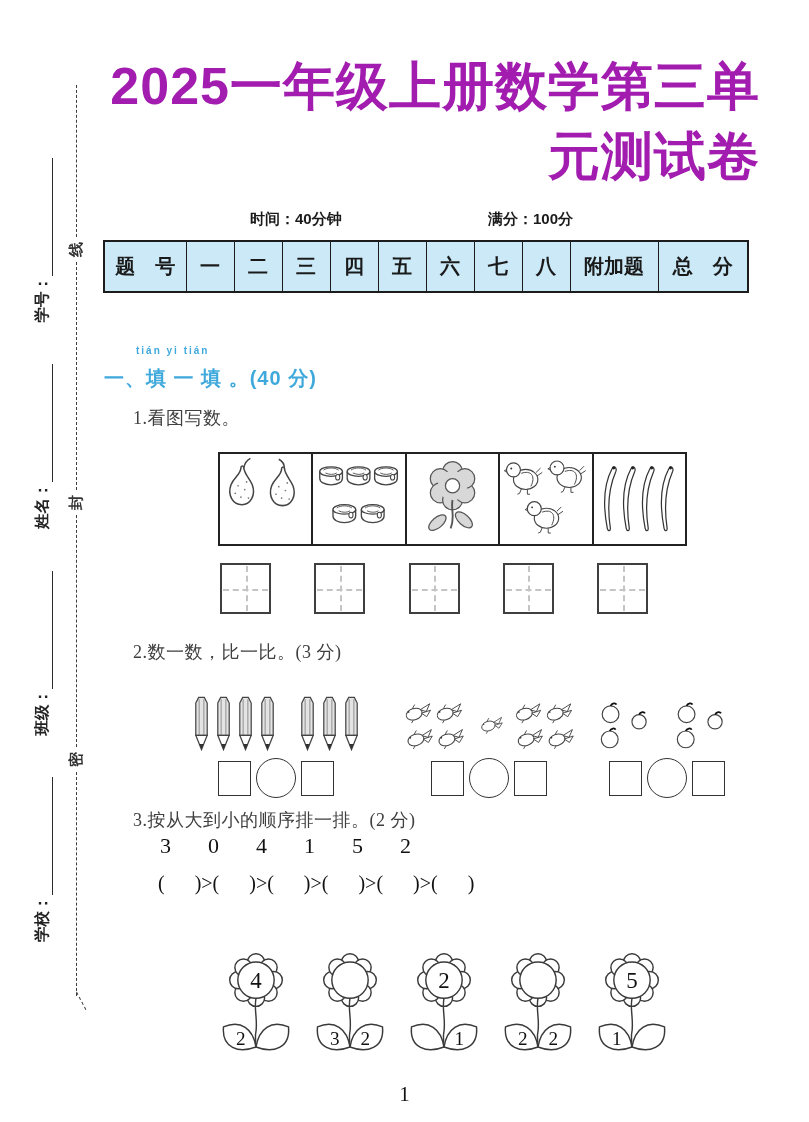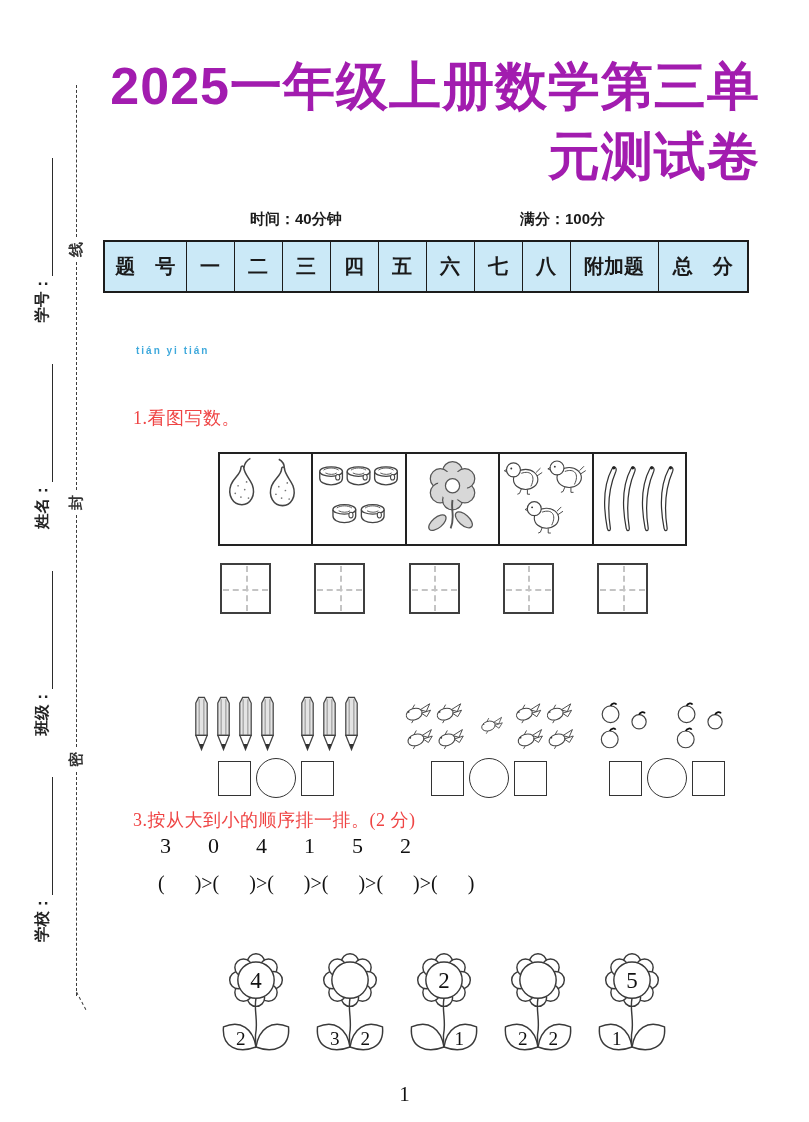--- a/index.html
+++ b/index.html
@@ -20,39 +20,39 @@
     transform-origin:right center;margin-right:-4px;}
   .s1{width:224px;} .s2{width:232px;} .s3{width:228px;} .s4{width:152px;}
   .schar{padding:0 5px;}
 
   
   .title{position:absolute;top:52px;left:90px;width:670px;text-align:right;
     font-size:52px;font-weight:700;letter-spacing:1px;color:#a21caf;}
   .subtitle{position:absolute;top:140px;left:103px;width:644px;text-align:center;
     font-size:27px;font-weight:700;color:#111;}
   .info-time{position:absolute;top:210px;left:250px;font-size:15px;font-weight:700;}
-  .info-score{position:absolute;top:210px;left:488px;font-size:15px;font-weight:700;margin-left:32px;}
+  .info-score{position:absolute;top:210px;left:488px;font-size:15px;font-weight:700;}
 
   
   .score-table{position:absolute;top:240px;left:103px;border-collapse:collapse;
     table-layout:fixed;width:644px;border-radius:18px;}
   .score-table td{border:1.5px solid #1c1c1c;text-align:center;vertical-align:middle;
     font-size:20px;font-weight:700;padding:0;}
   .score-table .hd td{background:#cbe9f7;height:49px;}
   .score-table .bd td{background:#fff;height:45px;font-size:19px;}
   .score-table{border:2.5px solid #1c1c1c;}
 
   
   .pinyin{position:absolute;top:345px;left:136px;font-size:10px;letter-spacing:2px;
     color:#3fa9dc;font-weight:600;}
   .sec-head{position:absolute;top:365px;left:104px;font-size:20px;font-weight:700;
     color:#3fa9dc;letter-spacing:1px;}
 
   
-  .qtext{position:absolute;font-family:"Liberation Serif",serif;font-size:18px;color:#ef4444;
+  .qtext{position:absolute;font-family:"Liberation Serif",serif;font-size:18px;color:#404040;
     letter-spacing:.5px;}
   .q1t{top:406px;left:133px;} .q2t{top:640px;left:133px;}
   .q3t{top:796px;left:133px;margin-top:12px;} .q4t{top:917px;left:133px;}
 
   
   .pic-table{position:absolute;top:452px;left:218px;width:465px;height:90px;
     border:2px solid #222;display:flex;background:#fff;}
   .pic-cell{flex:1;display:flex;align-items:center;justify-content:center;}
   .pic-cell + .pic-cell{border-left:2px solid #222;}
 
@@ -155,20 +155,21 @@
       <td>六</td>
       <td>七</td>
       <td>八</td>
       <td>附加题</td>
       <td>总　分</td>
     </tr>
   </tbody>
     </table>
 
   <div class="pinyin">tián yi tián</div>
+  <div class="sec-head">一、填 一 填 。(40 分)</div>
 
   <div class="qtext q1t">1.看图写数。</div>
 
   <div class="pic-table">
     <div class="pic-cell">
       <svg width="88" height="84" viewBox="0 0 93 88">
         <g stroke="#444" stroke-width="1.6" fill="#fff">
           <path fill="none" d="M23,11 C24,6 26,3 30,1"></path>
           <path d="M23,11 C24,18 29,22 32,29 C36,40 30,50 21,50 C11.5,50 5.5,40 9.5,29 C12.5,21 20,18 20,11 C20,8.5 23,8.5 23,11 Z"></path>
           <path fill="none" d="M66,12 C66,7 64,4 60,2"></path>
@@ -297,20 +298,21 @@
   </div>
 
   <div class="tian-row">
     <div class="tian"></div>
     <div class="tian"></div>
     <div class="tian"></div>
     <div class="tian"></div>
     <div class="tian"></div>
   </div>
 
+  <div class="qtext q2t">2.数一数，比一比。(3 分)</div>
 
   <div class="q2-row">
     <div class="q2col q2a">
       <div class="gfx">
         <div class="pencil-row">
           <svg width="19" height="58" viewBox="0 0 20 60">
               <path d="M4,9 L7,3 L13,3 L16,9 L16,43 L4,43 Z" fill="#e4e4e4" stroke="#444" stroke-width="1.3"></path>
               <path d="M7.5,5 L7.5,43 M12.5,5 L12.5,43" stroke="#8a8a8a" stroke-width="1" fill="none"></path>
               <path d="M4,43 L16,43 L10,58 Z" fill="#fff" stroke="#444" stroke-width="1.3"></path>
               <path d="M7.6,52 L12.4,52 L10,58 Z" fill="#333"></path>

